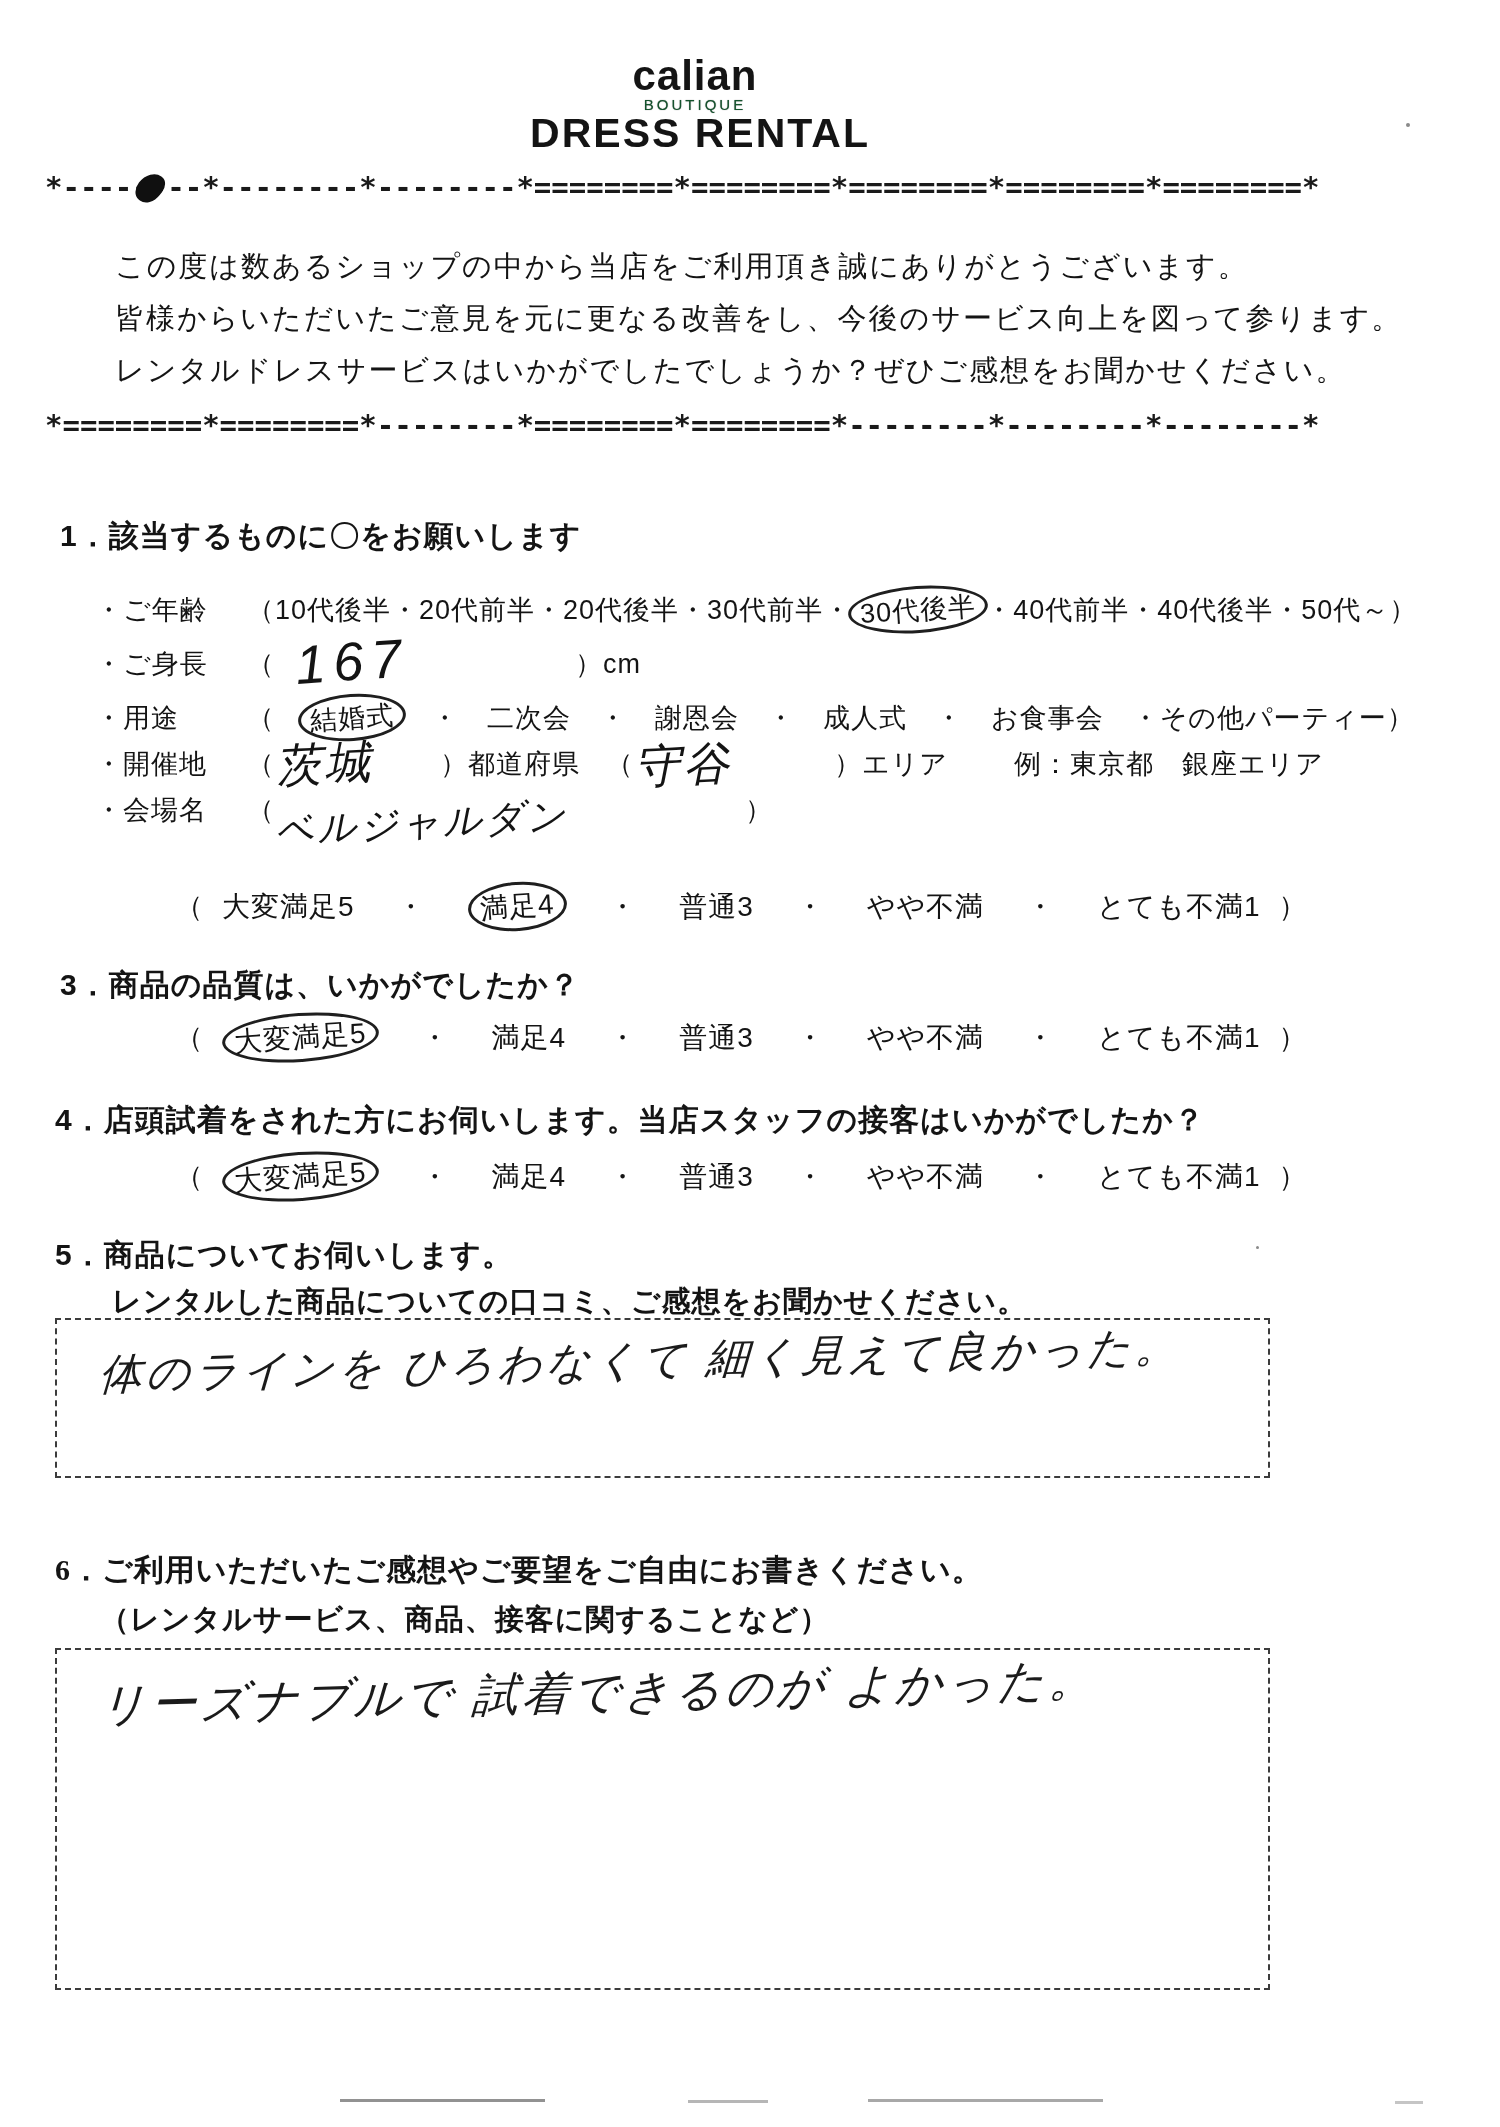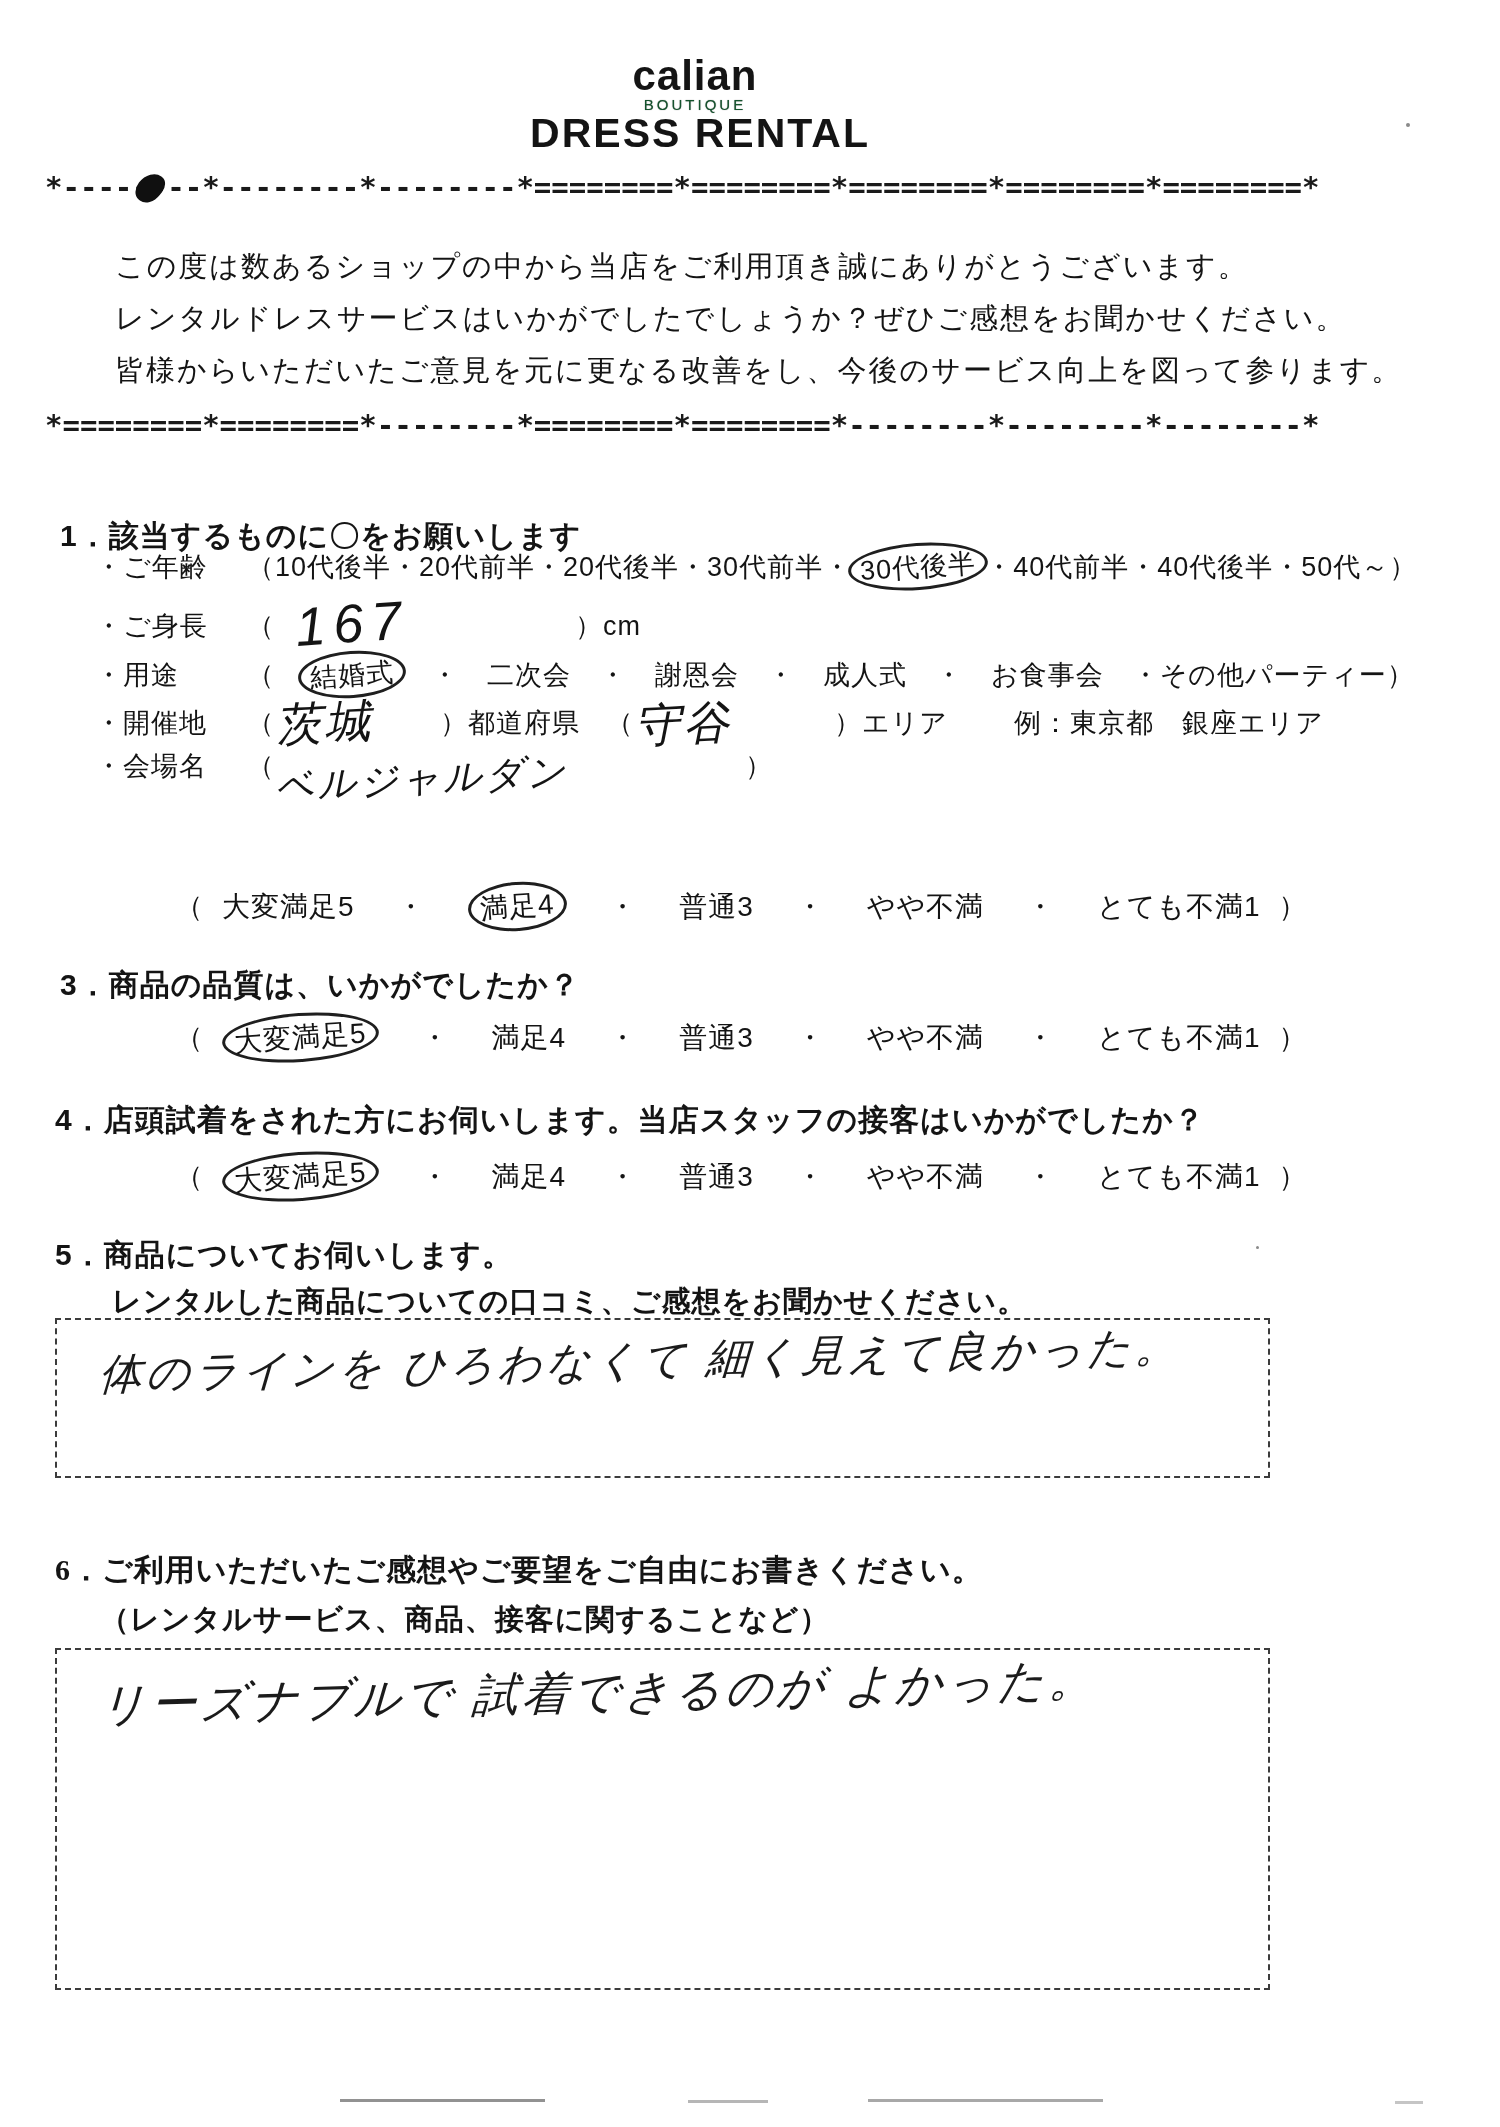--- a/index.html
+++ b/index.html
@@ -23,21 +23,21 @@
   .div-top { top:170px; }
   .div-mid { top:408px; }
   .penmark { position:absolute; left:138px; top:172px; width:24px; height:32px;
              background:#101010; border-radius:62% 40% 55% 45%; transform:rotate(38deg); }
   
   .intro   { position:absolute; left:115px; top:240px; font-size:29px; line-height:52px;
              letter-spacing:2px; }
   
   .qtitle  { position:absolute; font-size:30px; font-weight:bold; letter-spacing:1px; }
   .row     { position:absolute; left:95px; font-size:27px; letter-spacing:1px; white-space:nowrap; }
-  .lbl     { display:inline-block; width:152px; }
+  .lbl     { display:inline-block; width:152px;margin-top:44px; }
   .optrow  { position:absolute; left:163px; font-size:28px; letter-spacing:1px; white-space:nowrap; }
   .optrow .opt  { margin:0 6px; }
   .optrow .osep { margin:0 36px; }
   .optrow .paren{ margin:0 12px; }
   
   .hw      { font-style:italic; color:#1b1b1b; letter-spacing:4px; }
   .hw-inline { display:inline-block; font-style:italic; letter-spacing:3px; line-height:28px;
                position:relative; top:5px; transform:rotate(-3deg); }
   .hw-height { display:inline-block; width:300px; font-size:54px; font-style:italic;
                letter-spacing:8px; line-height:28px; position:relative; top:2px;
@@ -63,22 +63,22 @@
 
   <div class="brand">calian</div>
   <div class="brandsub">BOUTIQUE</div>
   <div class="title">DRESS RENTAL</div>
 
   <div class="divider div-top">*--------*--------*--------*========*========*========*========*========*</div>
   <div class="penmark"></div>
 
   <div class="intro">
     <div>この度は数あるショップの中から当店をご利用頂き誠にありがとうございます。</div>
+    <div>皆様からいただいたご意見を元に更なる改善をし、今後のサービス向上を図って参ります。</div>
     <div>レンタルドレスサービスはいかがでしたでしょうか？ぜひご感想をお聞かせください。</div>
-    <div>皆様からいただいたご意見を元に更なる改善をし、今後のサービス向上を図って参ります。</div>
   </div>
 
   <div class="divider div-mid">*========*========*--------*========*========*--------*--------*--------*</div>
 
   <div class="qtitle" style="left:60px; top:492px;margin-top:24px;">1．該当するものに〇をお願いします</div>
 
   <div class="row" style="top:548px;">
     <span class="lbl">・ご年齢</span><span>（</span><span>10代後半・20代前半・20代後半・30代前半・</span><span class="circled">30代後半</span><span>・40代前半・40代後半・50代～）</span>
   </div>
 

